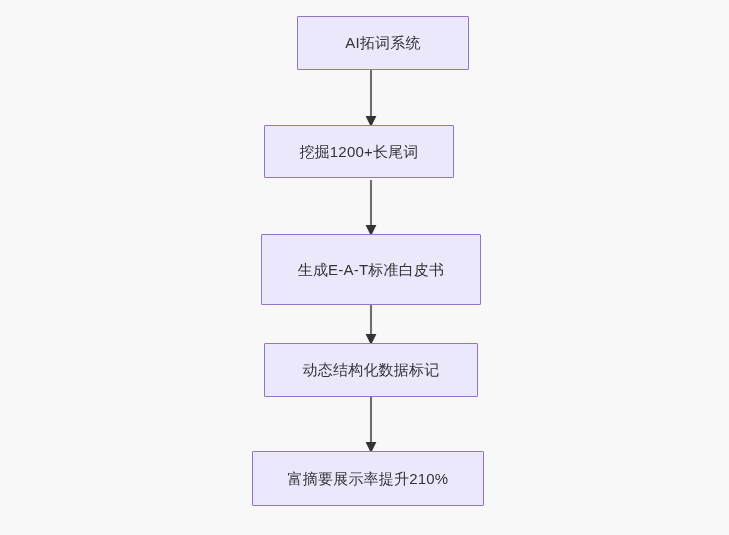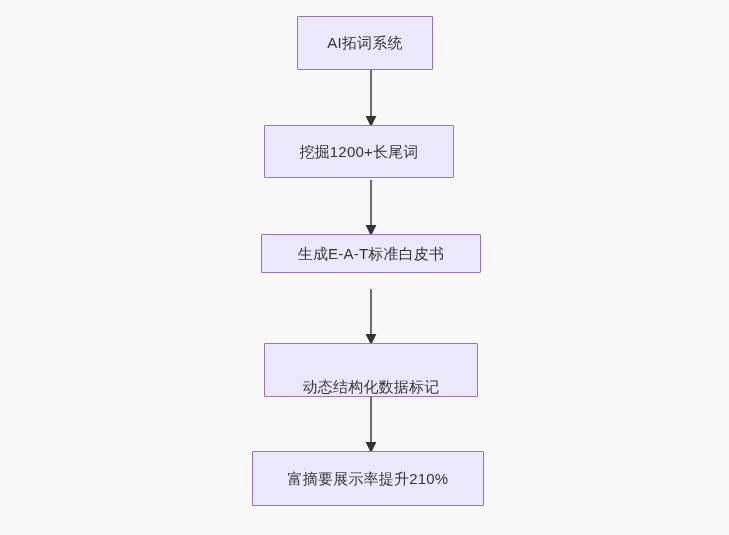--- a/index.html
+++ b/index.html
@@ -70,33 +70,33 @@
     </svg>
   </div>
 
   <div class="edge" style="left:357px; top:391px;">
     <svg width="28" height="67" viewBox="0 0 28 67">
       <line x1="14" y1="6" x2="14" y2="53" stroke="#707070" stroke-width="2.1"></line>
       <path d="M14 62 L8.6 51 L19.4 51 Z" fill="#333333"></path>
     </svg>
   </div>
 
-  <div class="node" style="left:297px; top:16px; width:136px; height:54px;">
+  <div class="node" style="left:297px; top:16px; width:172px; height:54px;">
     <span class="node-label">AI拓词系统</span>
   </div>
 
   <div class="node" style="left:264px; top:125px; width:190px; height:53px;">
     <span class="node-label">挖掘1200+长尾词</span>
   </div>
 
-  <div class="node" style="left:261px; top:234px; width:220px; height:39px;">
+  <div class="node" style="left:261px; top:234px; width:220px; height:71px;">
     <span class="node-label">生成E-A-T标准白皮书</span>
   </div>
 
-  <div class="node" style="left:264px; top:343px; width:214px; height:54px;align-items:flex-end;">
+  <div class="node" style="left:264px; top:343px; width:214px; height:54px;">
     <span class="node-label">动态结构化数据标记</span>
   </div>
 
   <div class="node" style="left:252px; top:451px; width:232px; height:55px;">
     <span class="node-label">富摘要展示率提升210%</span>
   </div>
 
 </div>
 
 </body></html>

